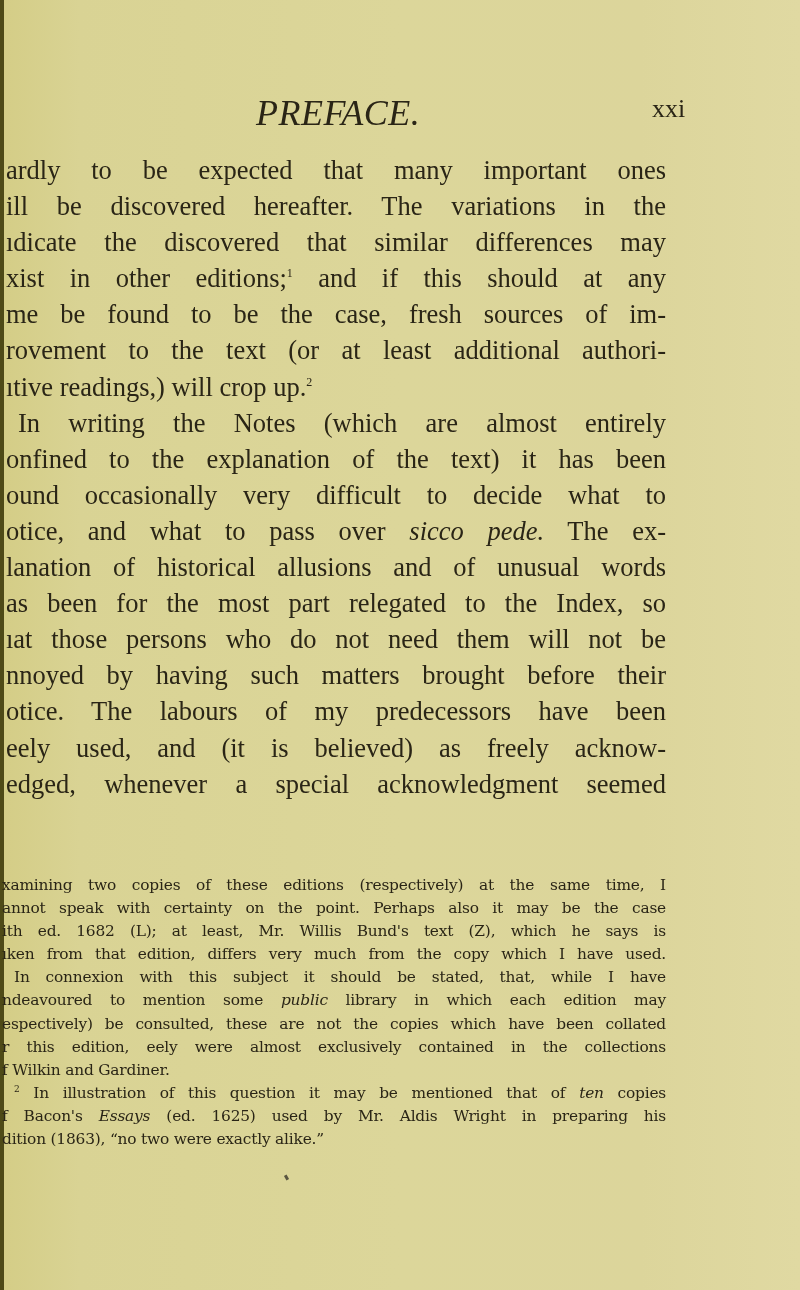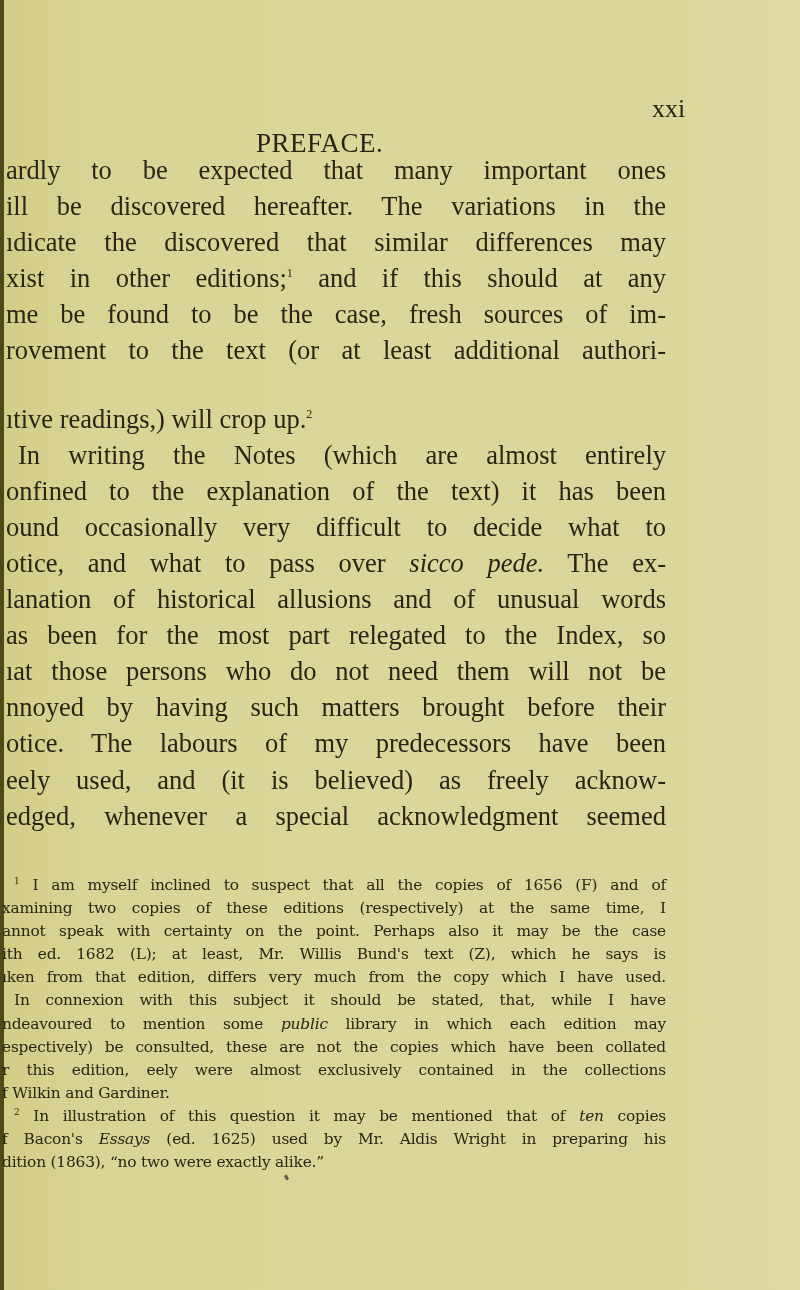--- a/index.html
+++ b/index.html
@@ -32,23 +32,23 @@
       top: 92px;
       left: 0;
       width: 800px;
       height: 34px;
     }
     .running-title {
       position: absolute;
       left: 256px;
       top: 0;
       font-family: "Liberation Serif", serif;
-      font-size: 27px;
+      font-style: italic;
+      font-size: 36px;
       letter-spacing: 0.5px;
-      margin-top: 36px;
     }
     .page-number {
       position: absolute;
       left: 652px;
       top: 2px;
       font-family: "Liberation Serif", serif;
       font-size: 26px;
     }
     .body-text {
       position: absolute;
@@ -59,21 +59,21 @@
     .line {
       font-family: "Liberation Serif", serif;
       font-size: 26.5px;
       height: 36.1px;
       line-height: 36.1px;
       white-space: nowrap;
       text-align: justify;
       text-align-last: justify;
       display: block;
     }
-    .line.last { text-align-last: left; margin-top: 32px; }
+    .line.last { text-align-last: left; }
     .line.indent { padding-left: 12px; }
     .line em { font-style: italic; }
     sup {
       font-size: 12px;
       vertical-align: 10px;
       line-height: 0;
     }
     .footnotes {
       position: absolute;
       left: 2px;
@@ -131,21 +131,20 @@
     <span class="line">lanation of historical allusions and of unusual words</span>
     <span class="line">as been for the most part relegated to the Index, so</span>
     <span class="line">ıat those persons who do not need them will not be</span>
     <span class="line">nnoyed by having such matters brought before their</span>
     <span class="line">otice. The labours of my predecessors have been</span>
     <span class="line">eely used, and (it is believed) as freely acknow-</span>
     <span class="line">edged, whenever a special acknowledgment seemed</span>
   </div>
 
   <div class="footnotes">
-    <span class="fn-line indent"><sup>1</sup> <span>I am myself inclined to suspect that all the copies of 1656 (F) and of</span></span>
     <span class="fn-line">xamining two copies of these editions (respectively) at the same time, I</span>
     <span class="fn-line">annot speak with certainty on the point. Perhaps also it may be the case</span>
     <span class="fn-line">ith ed. 1682 (L); at least, Mr. Willis Bund's text (Z), which he says is</span>
     <span class="fn-line">ıken from that edition, differs very much from the copy which I have used.</span>
     <span class="fn-line indent">In connexion with this subject it should be stated, that, while I have</span>
     <span class="fn-line"><span>ndeavoured to mention some</span> <em>public</em><span> library in which each edition may</span></span>
     <span class="fn-line">espectively) be consulted, these are not the copies which have been collated</span>
     <span class="fn-line">r this edition, eely were almost exclusively contained in the collections</span>
     <span class="fn-line last">f Wilkin and Gardiner.</span>
     <span class="fn-line indent"><sup>2</sup> <span>In illustration of this question it may be mentioned that of</span> <em>ten</em><span> copies</span></span>

